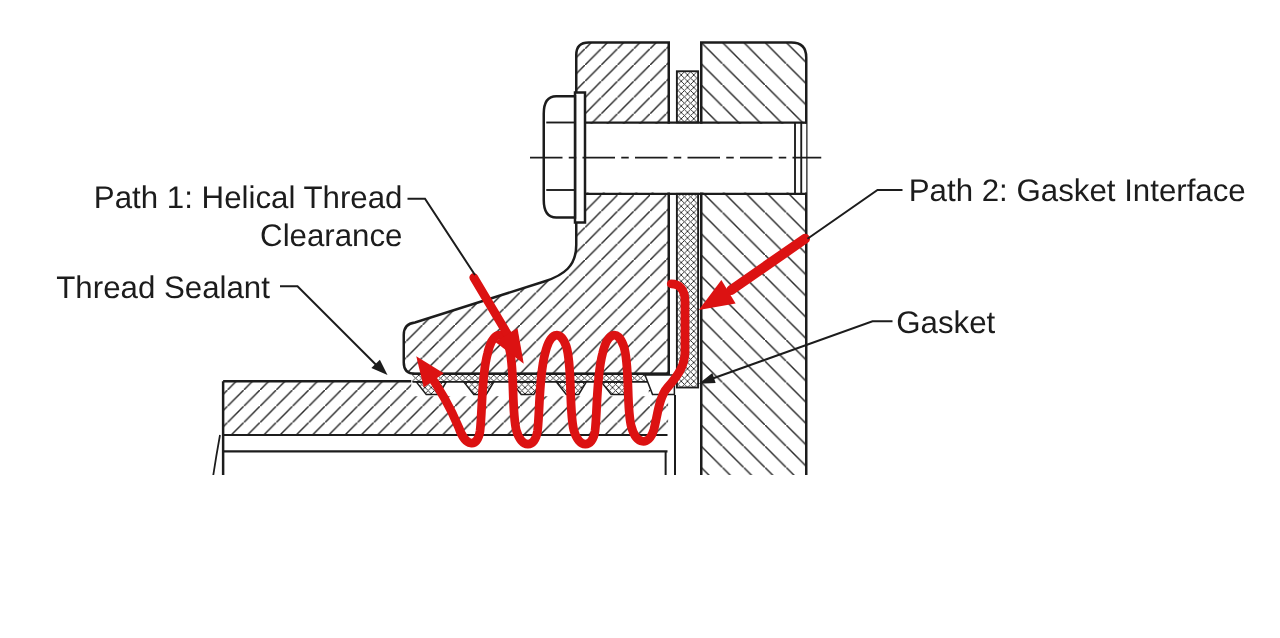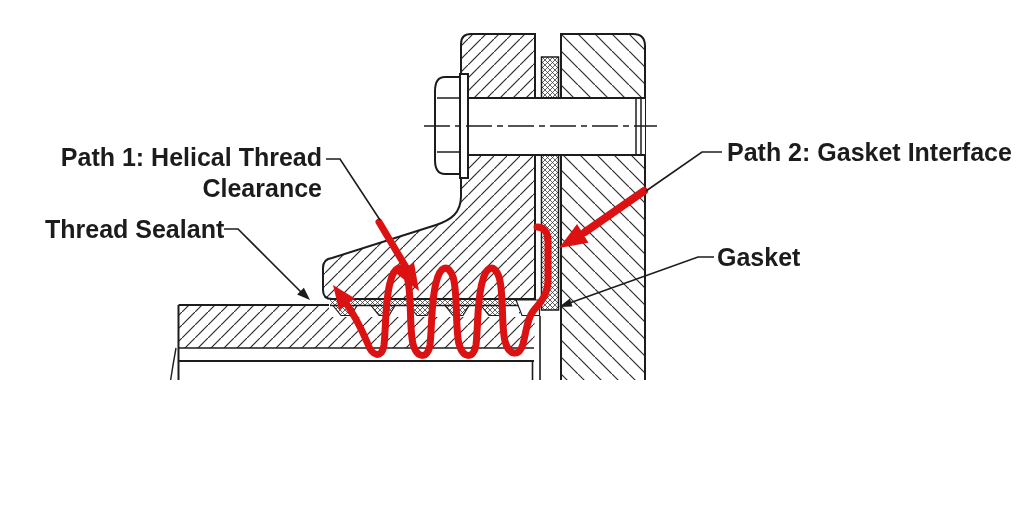--- a/index.html
+++ b/index.html
@@ -2,21 +2,20 @@
 <html><head>
 <meta charset="utf-8">
 <style>
   html,body{margin:0;padding:0;background:#ffffff;}
   .canvas{
     position:relative;
     width:1024px;height:380px;
     background:#ffffff;
     font-family:"Liberation Sans", sans-serif;
     overflow:hidden;
-    font-weight:bold;
   }
   svg{display:block;}
   text{
     font-family:"Liberation Sans", sans-serif;
     font-size:25px;
     fill:#1c1c1c;
   }
 </style>
 </head>
 <body>

